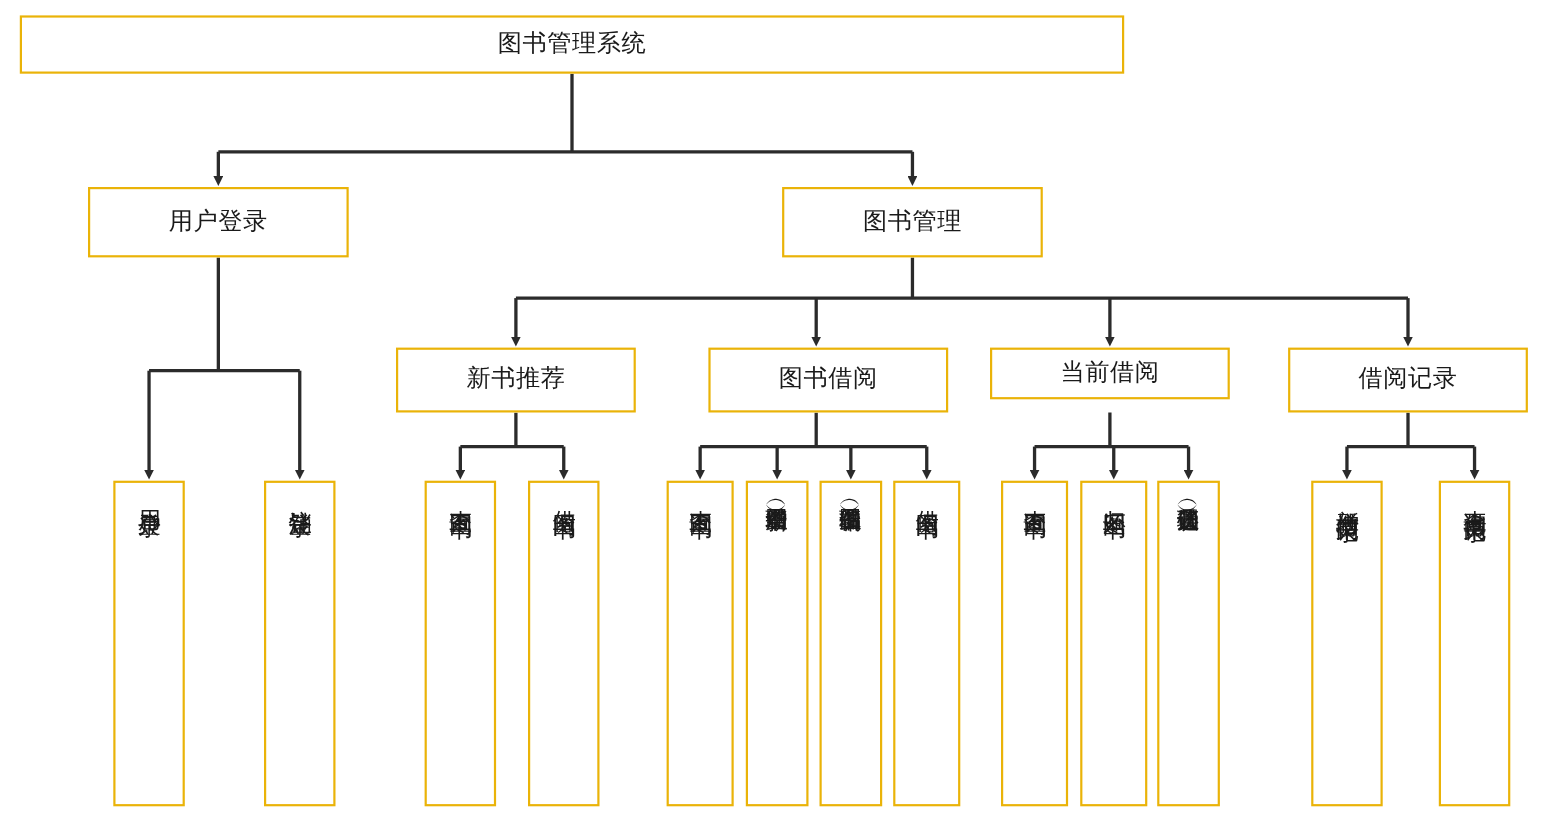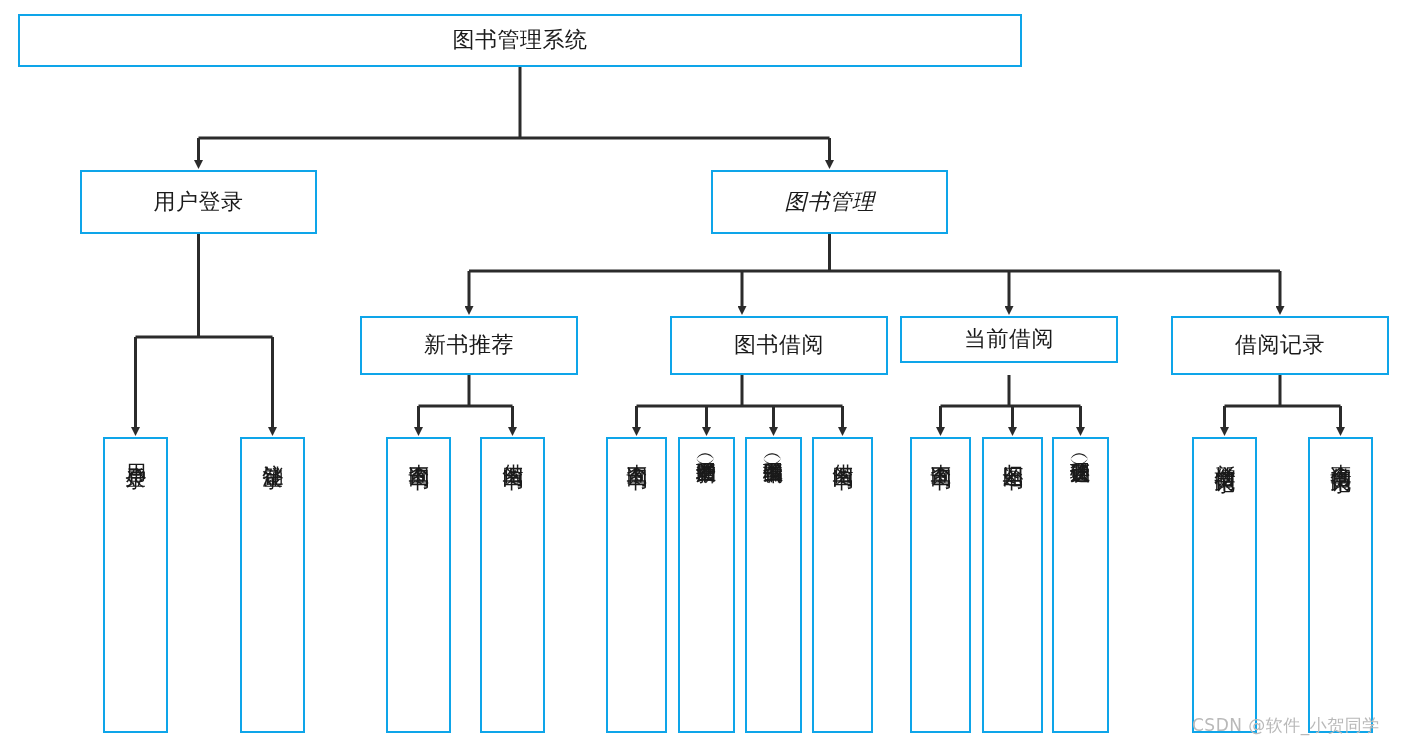--- a/index.html
+++ b/index.html
@@ -15,21 +15,21 @@
   }
   #diagram-root {
     position: relative;
     width: 1405px;
     height: 747px;
     background: #ffffff;
   }
   .node {
     position: absolute;
     box-sizing: border-box;
-    border: 2px solid #0ea5e9;
+    border: 2px solid #eab308;
     background: #ffffff;
     display: flex;
     align-items: center;
     justify-content: center;
     overflow: hidden;
   }
   .node-label {
     font-family: "DejaVu Sans", "Liberation Sans", sans-serif;
     color: #1a1a1a;
     line-height: 1.12;
@@ -120,27 +120,27 @@
       </g>
   </svg>
 
   <div id="node-layer">
       <div class="node horizontal" style="left: 18px; top: 14px; width: 1004px; height: 53px;">
         <div class="node-label">图书管理系统</div>
       </div>
       <div class="node horizontal" style="left: 80px; top: 170px; width: 237px; height: 64px;">
         <div class="node-label">用户登录</div>
       </div>
-      <div class="node horizontal" style="left: 711px; top: 170px; width: 237px; height: 64px; font-style: italic;">
+      <div class="node horizontal" style="left: 711px; top: 170px; width: 237px; height: 64px;">
         <div class="node-label">图书管理</div>
       </div>
       <div class="node horizontal" style="left: 360px; top: 316px; width: 218px; height: 59px;">
         <div class="node-label">新书推荐</div>
       </div>
-      <div class="node horizontal" style="left: 670px; top: 316px; width: 218px; height: 59px;">
+      <div class="node horizontal" style="left: 644px; top: 316px; width: 218px; height: 59px;">
         <div class="node-label">图书借阅</div>
       </div>
       <div class="node horizontal" style="left: 900px; top: 316px; width: 218px; height: 47px;">
         <div class="node-label">当前借阅</div>
       </div>
       <div class="node horizontal" style="left: 1171px; top: 316px; width: 218px; height: 59px; justify-content: center;">
         <div class="node-label">借阅记录</div>
       </div>
       <div class="node vertical" style="left: 103px; top: 437px; width: 65px; height: 296px;">
         <div class="node-label">用户登录</div>
@@ -176,14 +176,13 @@
         <div class="node-label">确认归还（管理员）</div>
       </div>
       <div class="node vertical" style="left: 1192px; top: 437px; width: 65px; height: 296px;">
         <div class="node-label">新增借阅记录</div>
       </div>
       <div class="node vertical" style="left: 1308px; top: 437px; width: 65px; height: 296px;">
         <div class="node-label">查询借阅记录</div>
       </div>
     </div>
 
-  <div class="watermark" style="left: 1192px; top: 714px;">CSDN @软件_小贺同学</div>
 </div>
 
 </body></html>

